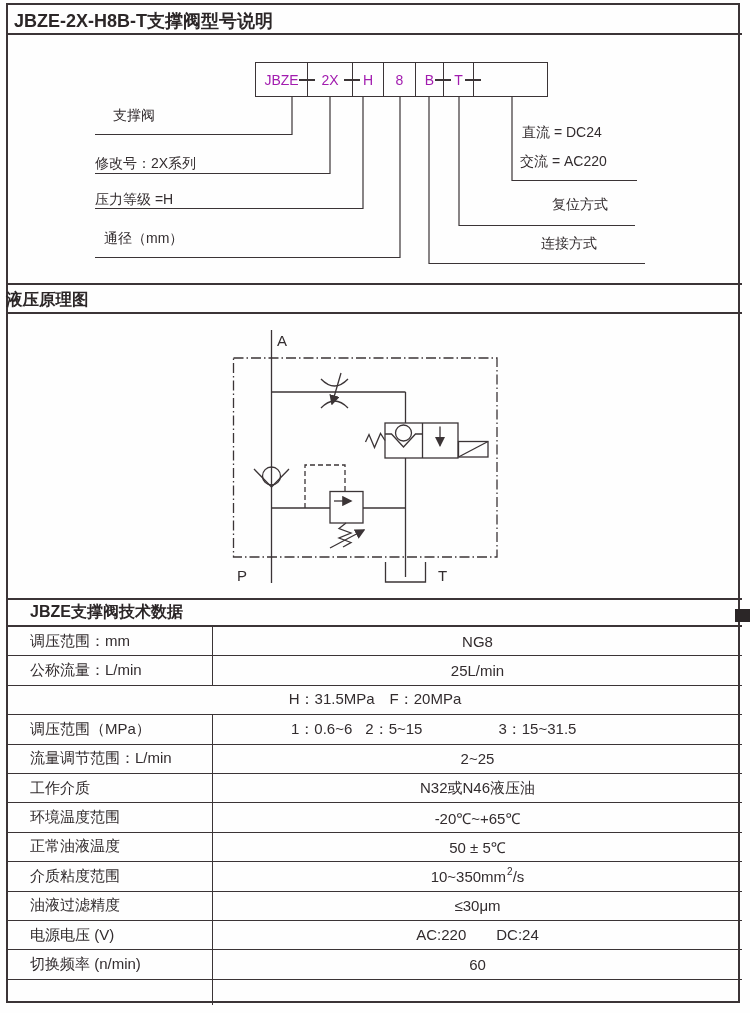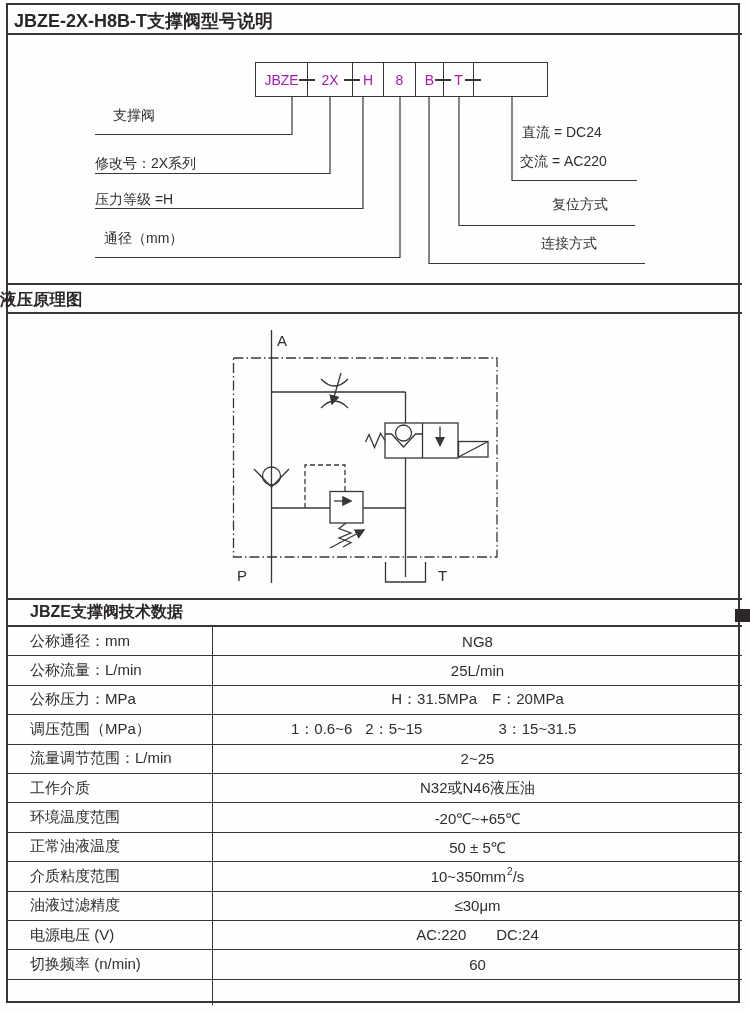--- a/index.html
+++ b/index.html
@@ -2,21 +2,21 @@
 <html><head>
 <meta charset="utf-8">
 <style>
   html,body{margin:0;padding:0;background:#ffffff;}
   .stage{position:relative;width:750px;height:1013px;background:#fefefe;overflow:hidden;
          font-family:"Liberation Sans", sans-serif;color:#322c2e;}
   .frame{position:absolute;left:6px;top:3px;width:734px;height:1000px;border:2px solid #3b3436;box-sizing:border-box;}
   .hline{position:absolute;left:8px;width:734px;height:2px;background:#3b3436;}
   .sec-title{position:absolute;font-weight:700;white-space:nowrap;color:#2b2627;}
   .t1{left:14px;top:9px;font-size:18px;}
-  .t2{left:0;top:289px;font-size:16.5px;}
+  .t2{left:6px;top:289px;font-size:16.5px;}
   .t3{left:30px;top:602px;font-size:16px;}
   .black-tab{position:absolute;left:735px;top:609px;width:15px;height:13px;background:#2b2627;}
 
   
   .code-row{position:absolute;left:255px;top:62px;width:293px;height:35px;display:flex;
             border:1.5px solid #3b3436;box-sizing:border-box;}
   .code-cell{box-sizing:border-box;border-right:1.4px solid #3b3436;display:flex;align-items:center;
              justify-content:center;font-size:14px;color:#a21caf;}
   .code-cell:last-child{border-right:none;}
   .dash{position:absolute;width:16px;height:1.5px;background:#3b3436;top:79px;}
@@ -137,29 +137,28 @@
         <path d="M458.5,457 L488,441.5"></path>
       </g>
 
       <path d="M405.5,458 V577"></path>
       <polyline points="385.5,562 385.5,582 425.5,582 425.5,562"></polyline>
     </g>
   </svg>
 
   <div class="table">
     <div class="t-row">
-      <div class="t-label">公称通径：mm</div>
+      <div class="t-label">调压范围：mm</div>
       <div class="t-value">NG8</div>
     </div>
     <div class="t-row">
       <div class="t-label">公称流量：L/min</div>
       <div class="t-value">25L/min</div>
     </div>
     <div class="t-row">
-      <div class="t-label">公称压力：MPa</div>
       <div class="t-value">H：31.5MPa　F：20MPa</div>
     </div>
     <div class="t-row">
       <div class="t-label">调压范围（MPa）</div>
       <div class="t-value spread">
         <span class="sp1">1：0.6~6</span>
         <span class="sp2">2：5~15</span>
         <span class="sp3">3：15~31.5</span>
       </div>
     </div>

